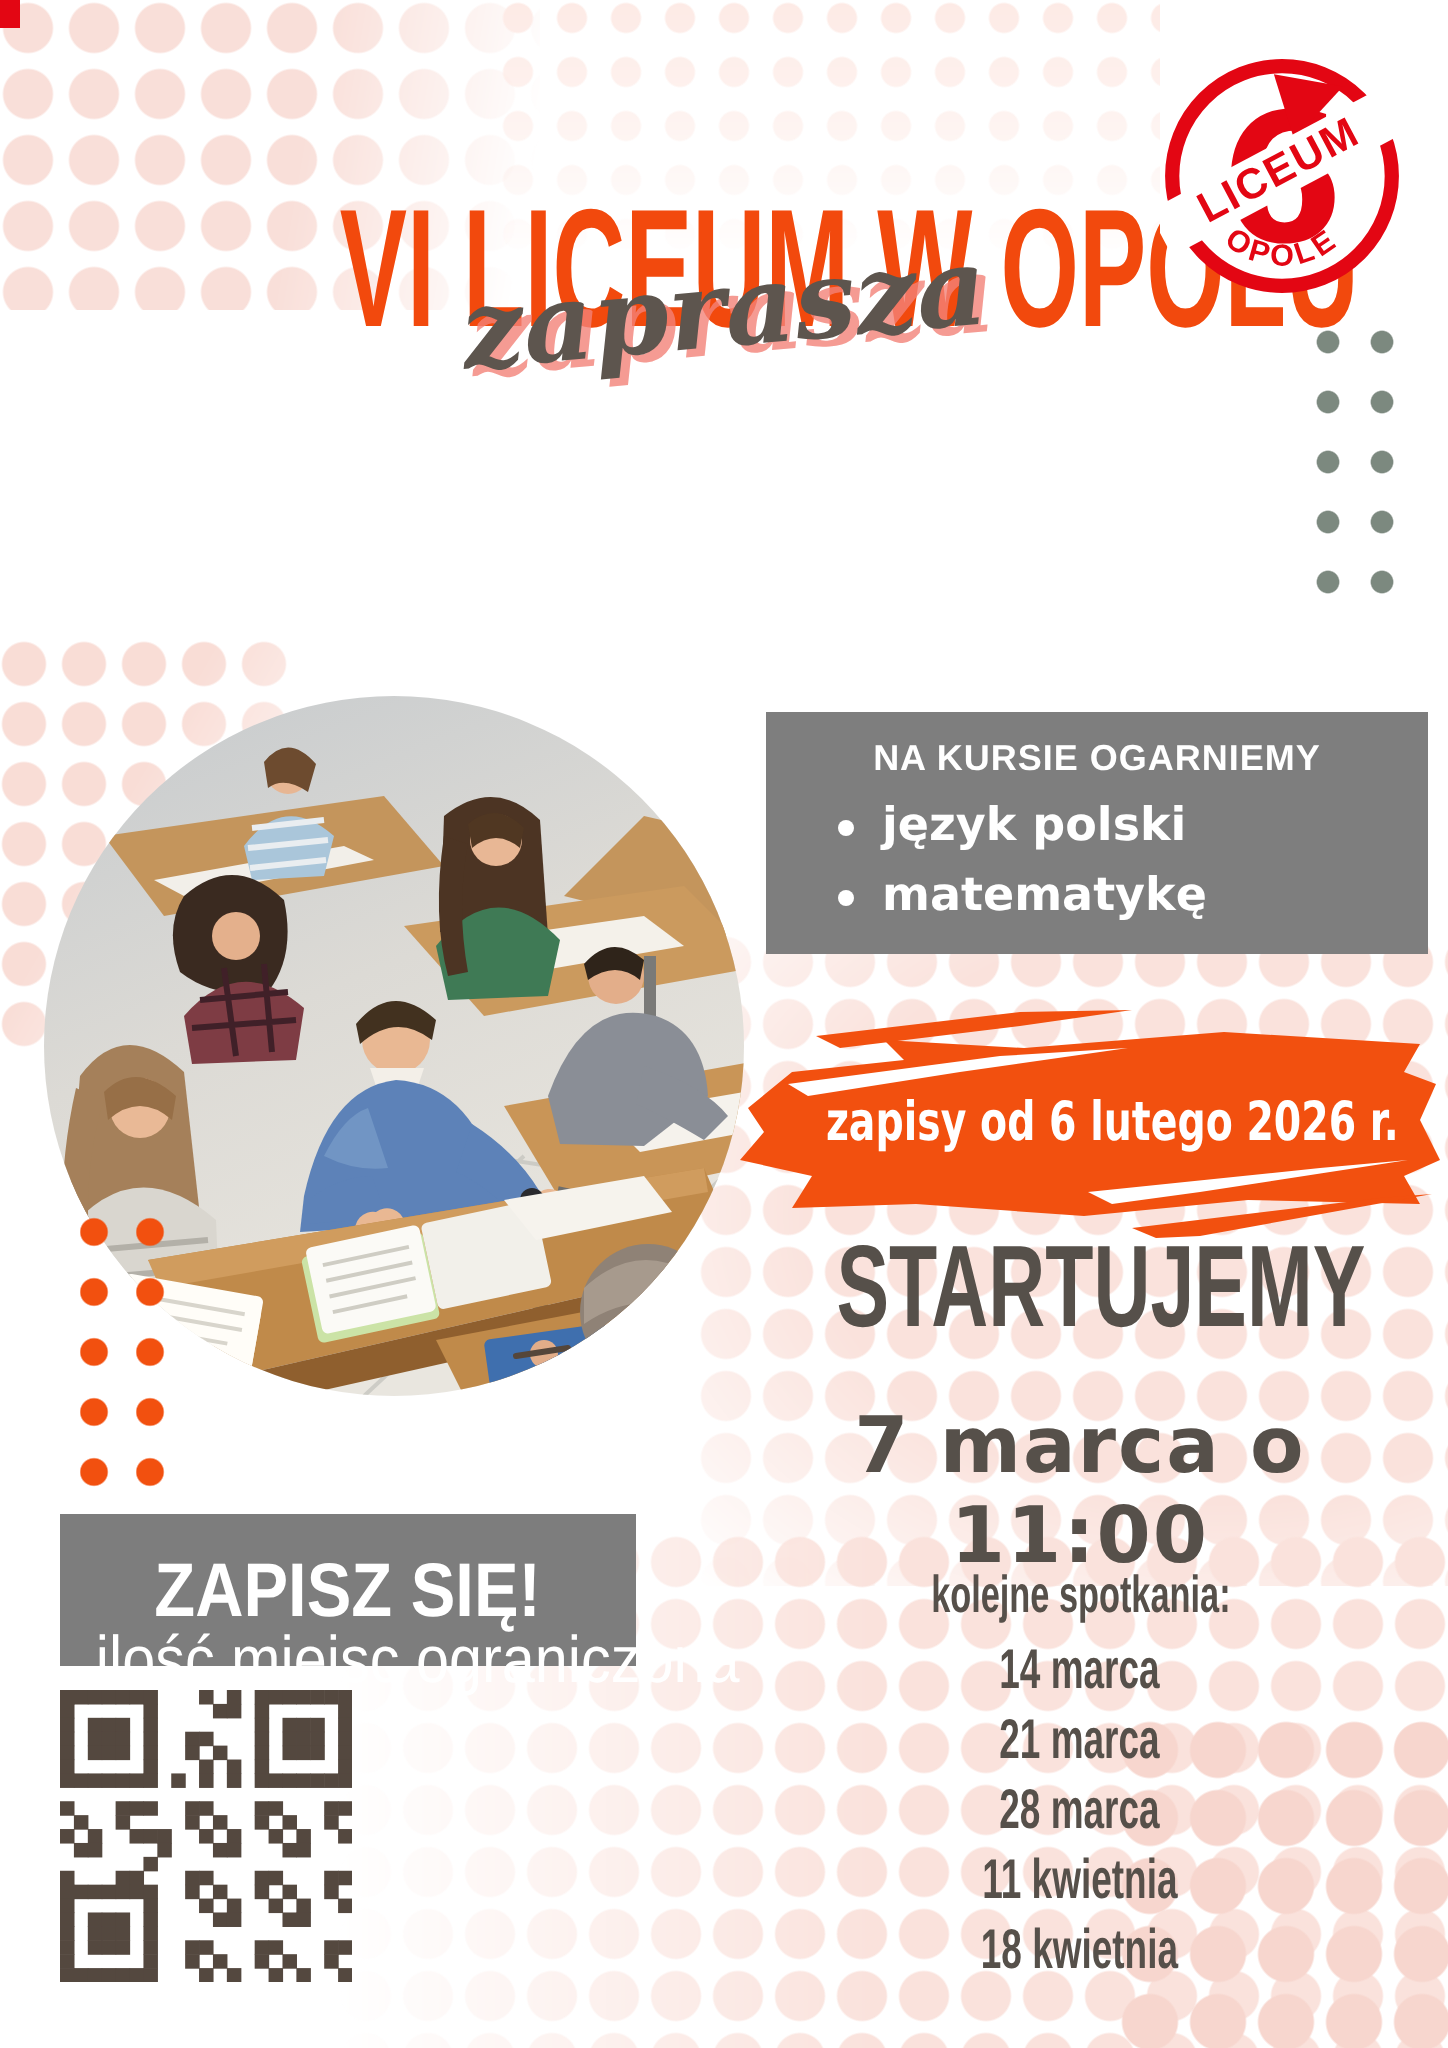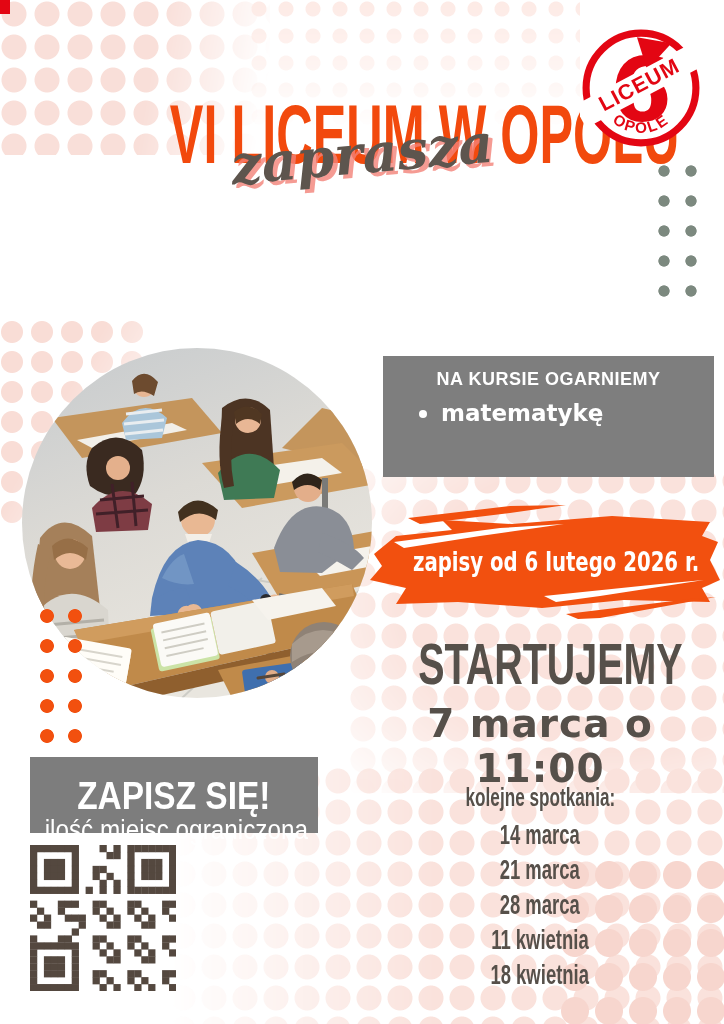--- a/index.html
+++ b/index.html
@@ -33,38 +33,38 @@
   .course-box h2{margin:13px 0 6px 0;text-align:center;font-size:18px;font-weight:bold;letter-spacing:.5px;}
   .course-box ul{margin:0;padding:0 0 0 58px;list-style:none;}
   .course-box li{font-family:"DejaVu Sans",sans-serif;font-weight:bold;font-size:23px;line-height:35px;position:relative;}
   .course-box li::before{content:"";position:absolute;left:-22px;top:14px;width:8px;height:8px;border-radius:50%;background:#fff;}
   
   .brush{position:absolute;left:360px;top:496px;width:364px;height:132px;}
   .brush .txt{position:absolute;left:0;top:50px;width:100%;text-align:center;color:#fff;
               font-family:"DejaVu Sans",sans-serif;font-weight:bold;font-size:27px;}
   .brush .txt .sqz{transform:scaleX(0.73);}
   
-  .startujemy{position:absolute;left:356px;top:635px;width:368px;text-align:center;color:#56504a;
+  .startujemy{position:absolute;left:356px;top:615px;width:368px;text-align:center;color:#56504a;
               font-weight:bold;font-size:58px;line-height:1;}
   .startujemy .sqz{transform:scaleX(0.68);}
   .start-date{position:absolute;left:356px;top:701px;width:368px;text-align:center;color:#56504a;
               font-family:"DejaVu Sans",sans-serif;font-weight:bold;font-size:39px;letter-spacing:1px;}
   
   .meet-head{position:absolute;left:356px;top:782px;width:368px;text-align:center;color:#56504a;
              font-weight:bold;font-size:26px;}
   .meet-head .sqz{transform:scaleX(0.66);}
   .meet-list{position:absolute;left:356px;top:817px;width:368px;margin:0;padding:0;list-style:none;
              text-align:center;color:#56504a;font-weight:bold;font-size:28px;line-height:35px;}
   .meet-list .sqz{transform:scaleX(0.66);}
   
   .signup-box{position:absolute;left:30px;top:757px;width:288px;height:76px;background:#7d7d7d;
               color:#fff;text-align:center;}
   .signup-box h2{margin:18px 0 0 0;font-size:38px;line-height:42px;font-weight:bold;}
   .signup-box h2 .sqz{transform:scaleX(0.88);}
-  .signup-box p{margin:0;font-size:27px;line-height:26px;font-weight:normal;text-align:right;}
+  .signup-box p{margin:0;font-size:33px;line-height:26px;font-weight:normal;text-align:right;}
   .signup-box p .sqz{transform:scaleX(0.90);}
   
   .qr{position:absolute;left:30px;top:845px;width:146px;height:146px;}
   
   .grid-orange{position:absolute;left:40px;top:608px;width:55px;height:150px;
     background-image:radial-gradient(circle at 7px 8px,#f2500f 6.5px,transparent 7.3px);
     background-size:28px 30px;}
   .grid-gray{position:absolute;left:658px;top:165px;width:53px;height:150px;
     background-image:radial-gradient(circle at 6px 6px,#7c897f 5.3px,transparent 6px);
     background-size:27px 30px;}
@@ -246,20 +246,21 @@
         <path d="M268,330 Q302,318 340,332 L342,350 L266,350 Z" fill="#9a958e"></path>
         <path d="M250,322 a7,7 0 1,1 0,14 a7,7 0 1,1 0,-14" fill="#e2ad89"></path>
         <path d="M236,330 L262,326" stroke="#55463a" stroke-width="3" stroke-linecap="round"></path>
       </g>
     </svg>
   </div>
 
   <div class="course-box">
     <h2>NA KURSIE OGARNIEMY</h2>
     <ul>
+      <li><span>język polski</span></li>
       <li><span>matematykę</span></li>
     </ul>
   </div>
 
   <div class="brush">
     <svg width="364" height="132" viewBox="0 0 364 132">
       <polygon fill="#f2500f" points="14,58 36,40 92,34 82,24 152,28 252,20 350,26 342,40 358,46 350,64 360,84 342,92 350,106 264,104 182,112 98,106 36,108 46,92 10,84 22,70"></polygon>
       <polygon fill="#f2500f" points="48,22 150,10 206,9 150,17 60,28"></polygon>
       <polygon fill="#ffffff" points="34,46 140,32 204,28 120,40 44,52"></polygon>
       <polygon fill="#f2500f" points="206,118 330,103 356,101 240,122 218,123"></polygon>

